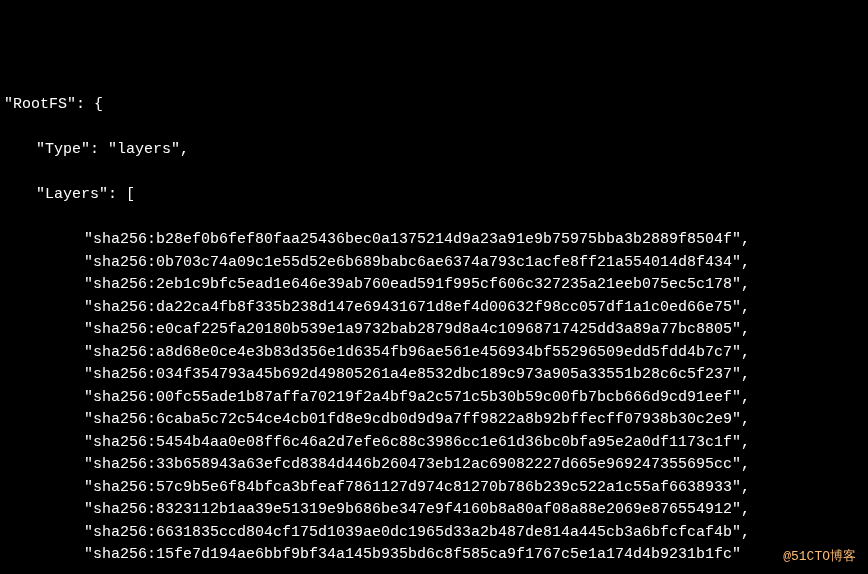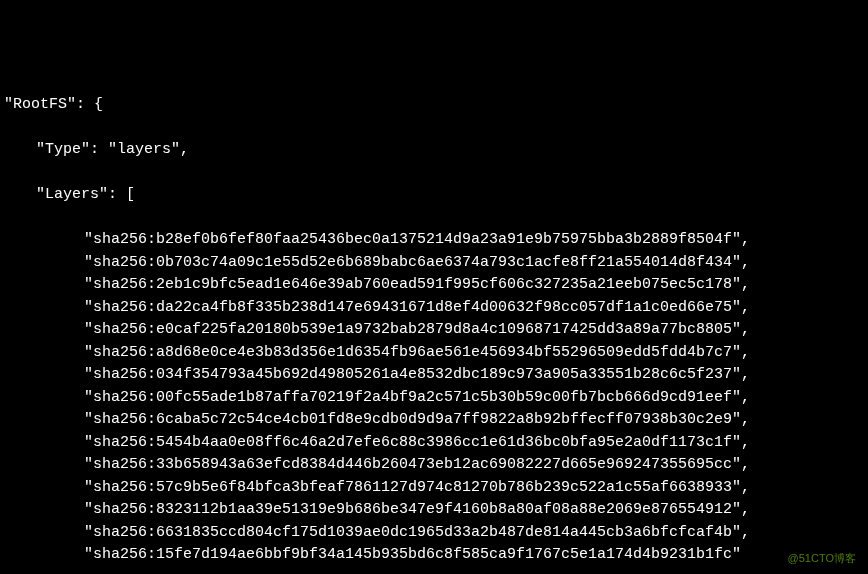--- a/index.html
+++ b/index.html
@@ -26,23 +26,23 @@
     .indent-1 {
       padding-left: 32px;
     }
     .indent-2 {
       padding-left: 80px;
     }
     .watermark {
       position: absolute;
       bottom: 8px;
       right: 12px;
-      color: #4d7c0f;
-      font-size: 11px;
-      font-family: Liberation Sans, sans-serif;
+      color: #fdba74;
+      font-size: 13px;
+      font-family: Liberation Mono, monospace;
     }
   </style>
 </head>
 <body>
 
 
 
 <span class="line">"RootFS": {</span>
 <span class="line indent-1">"Type": "layers",</span>
 <span class="line indent-1">"Layers": [</span>

